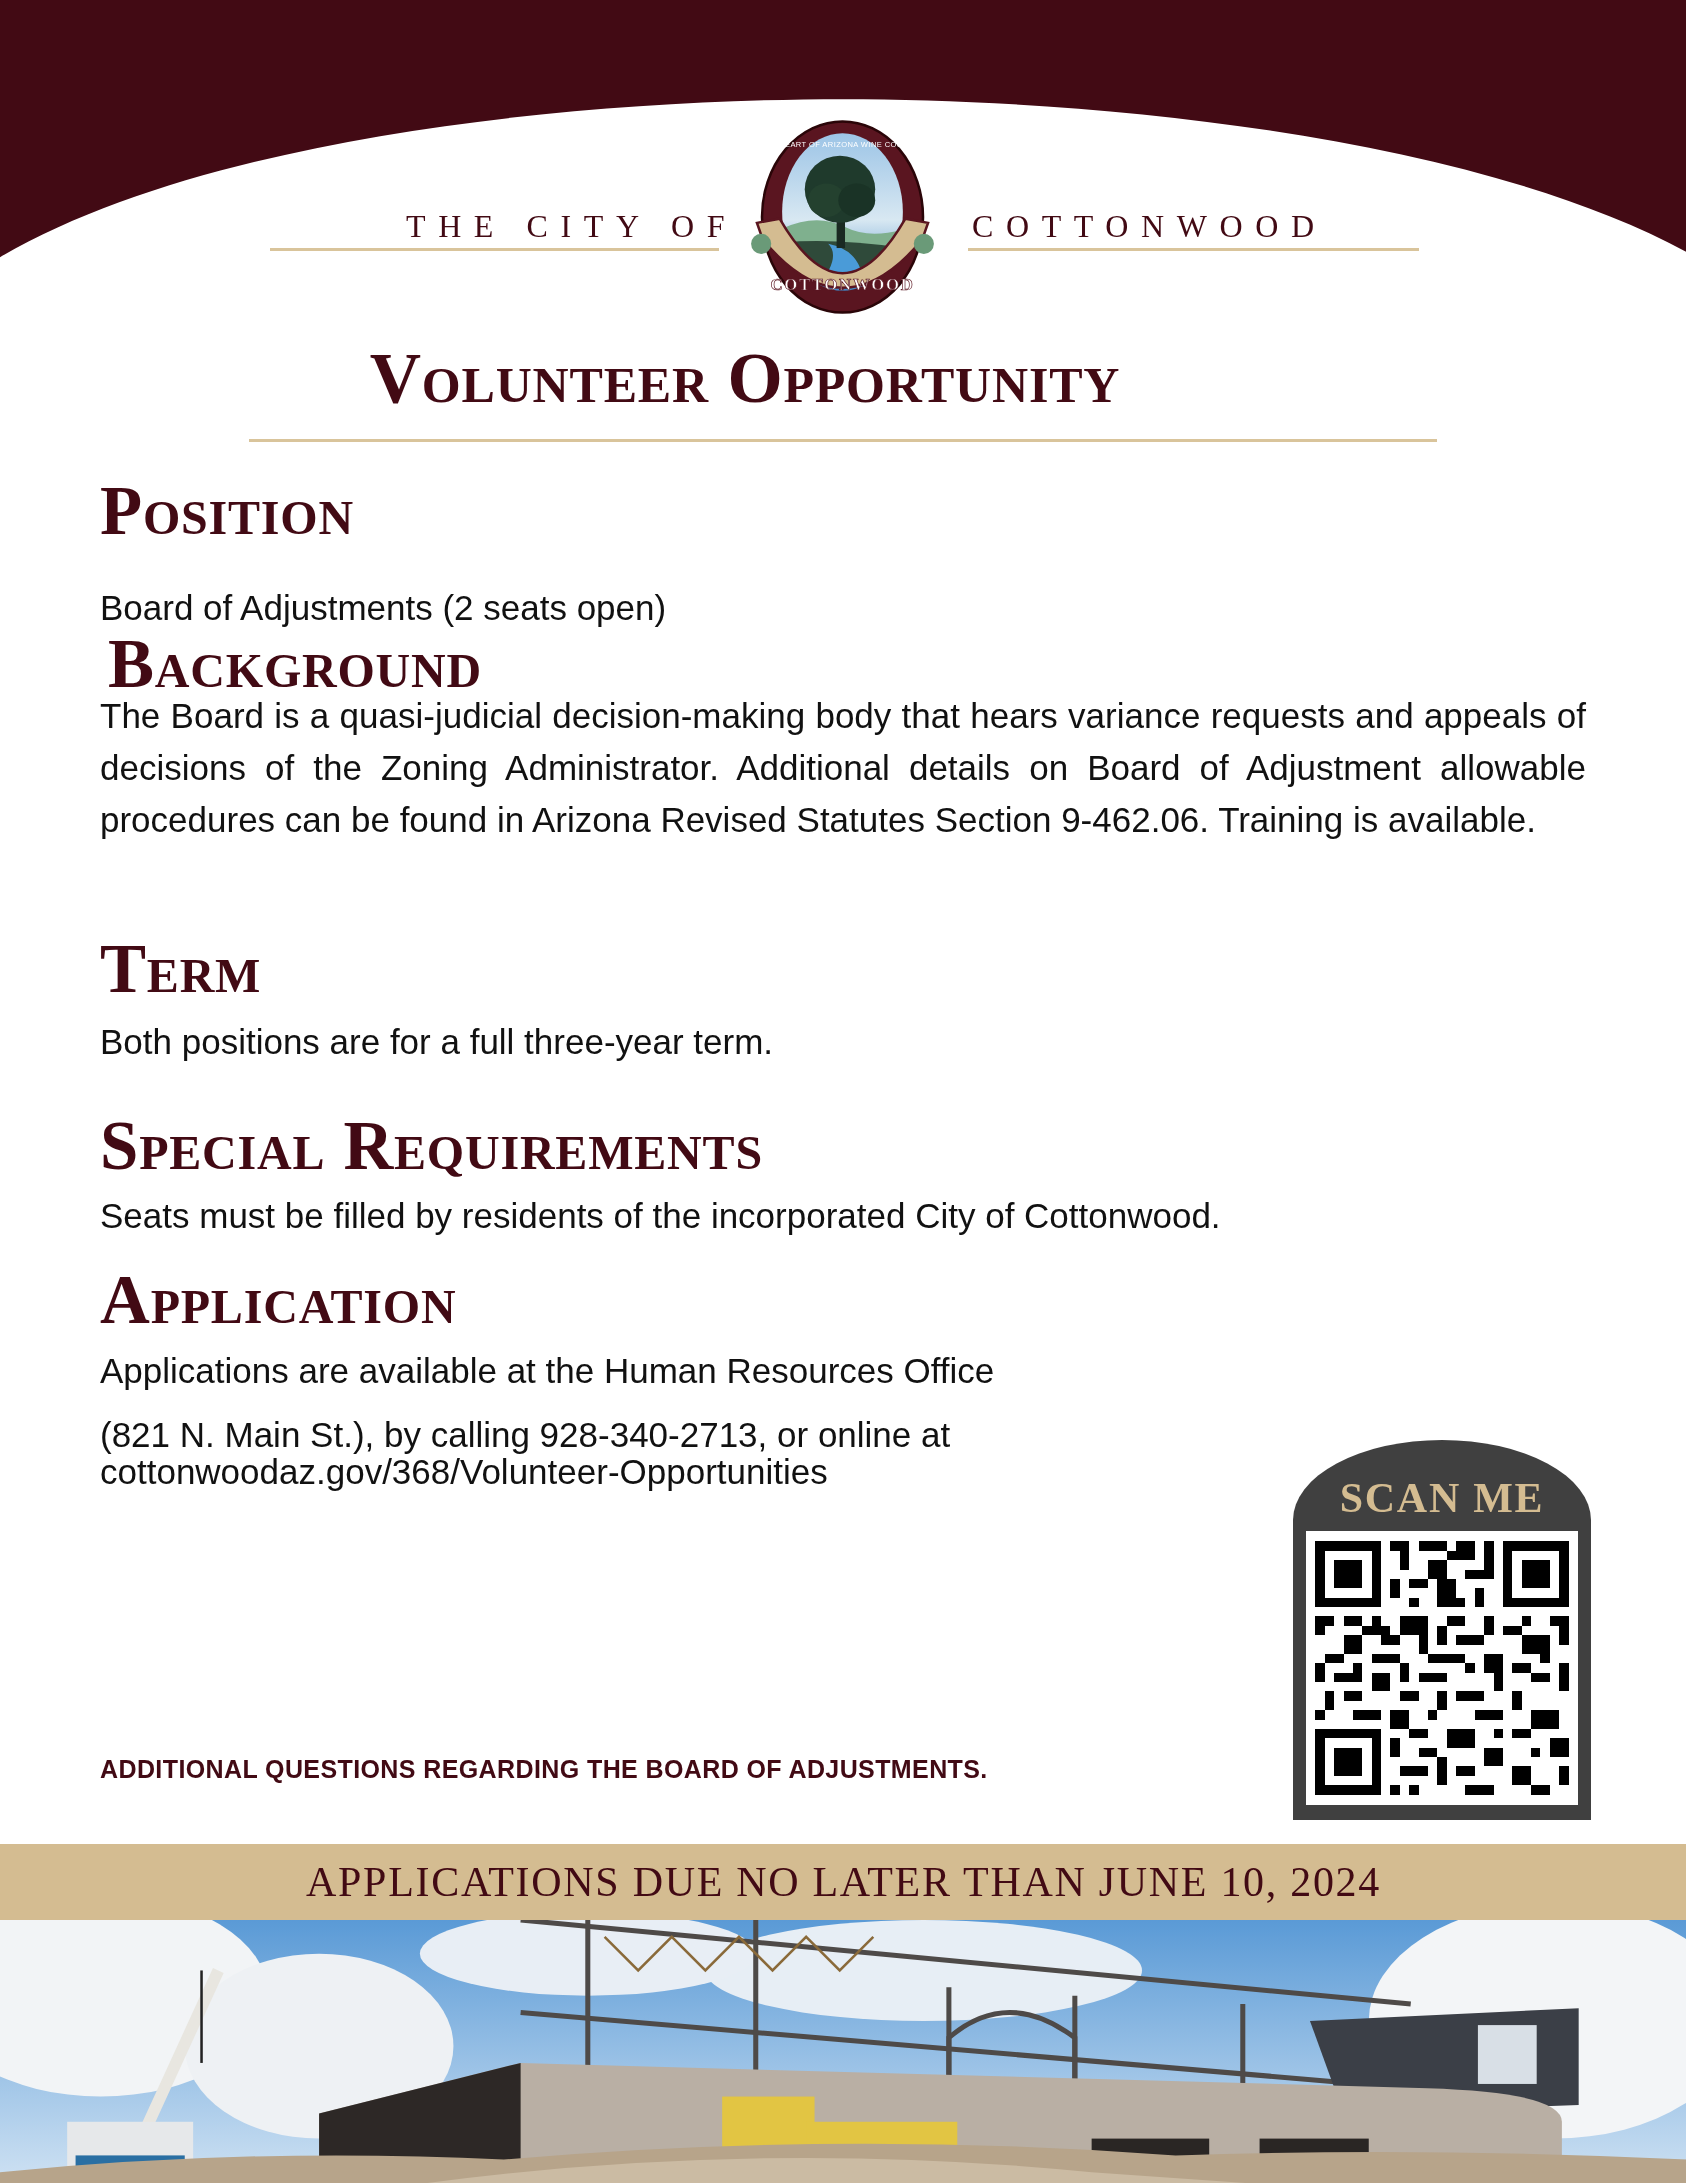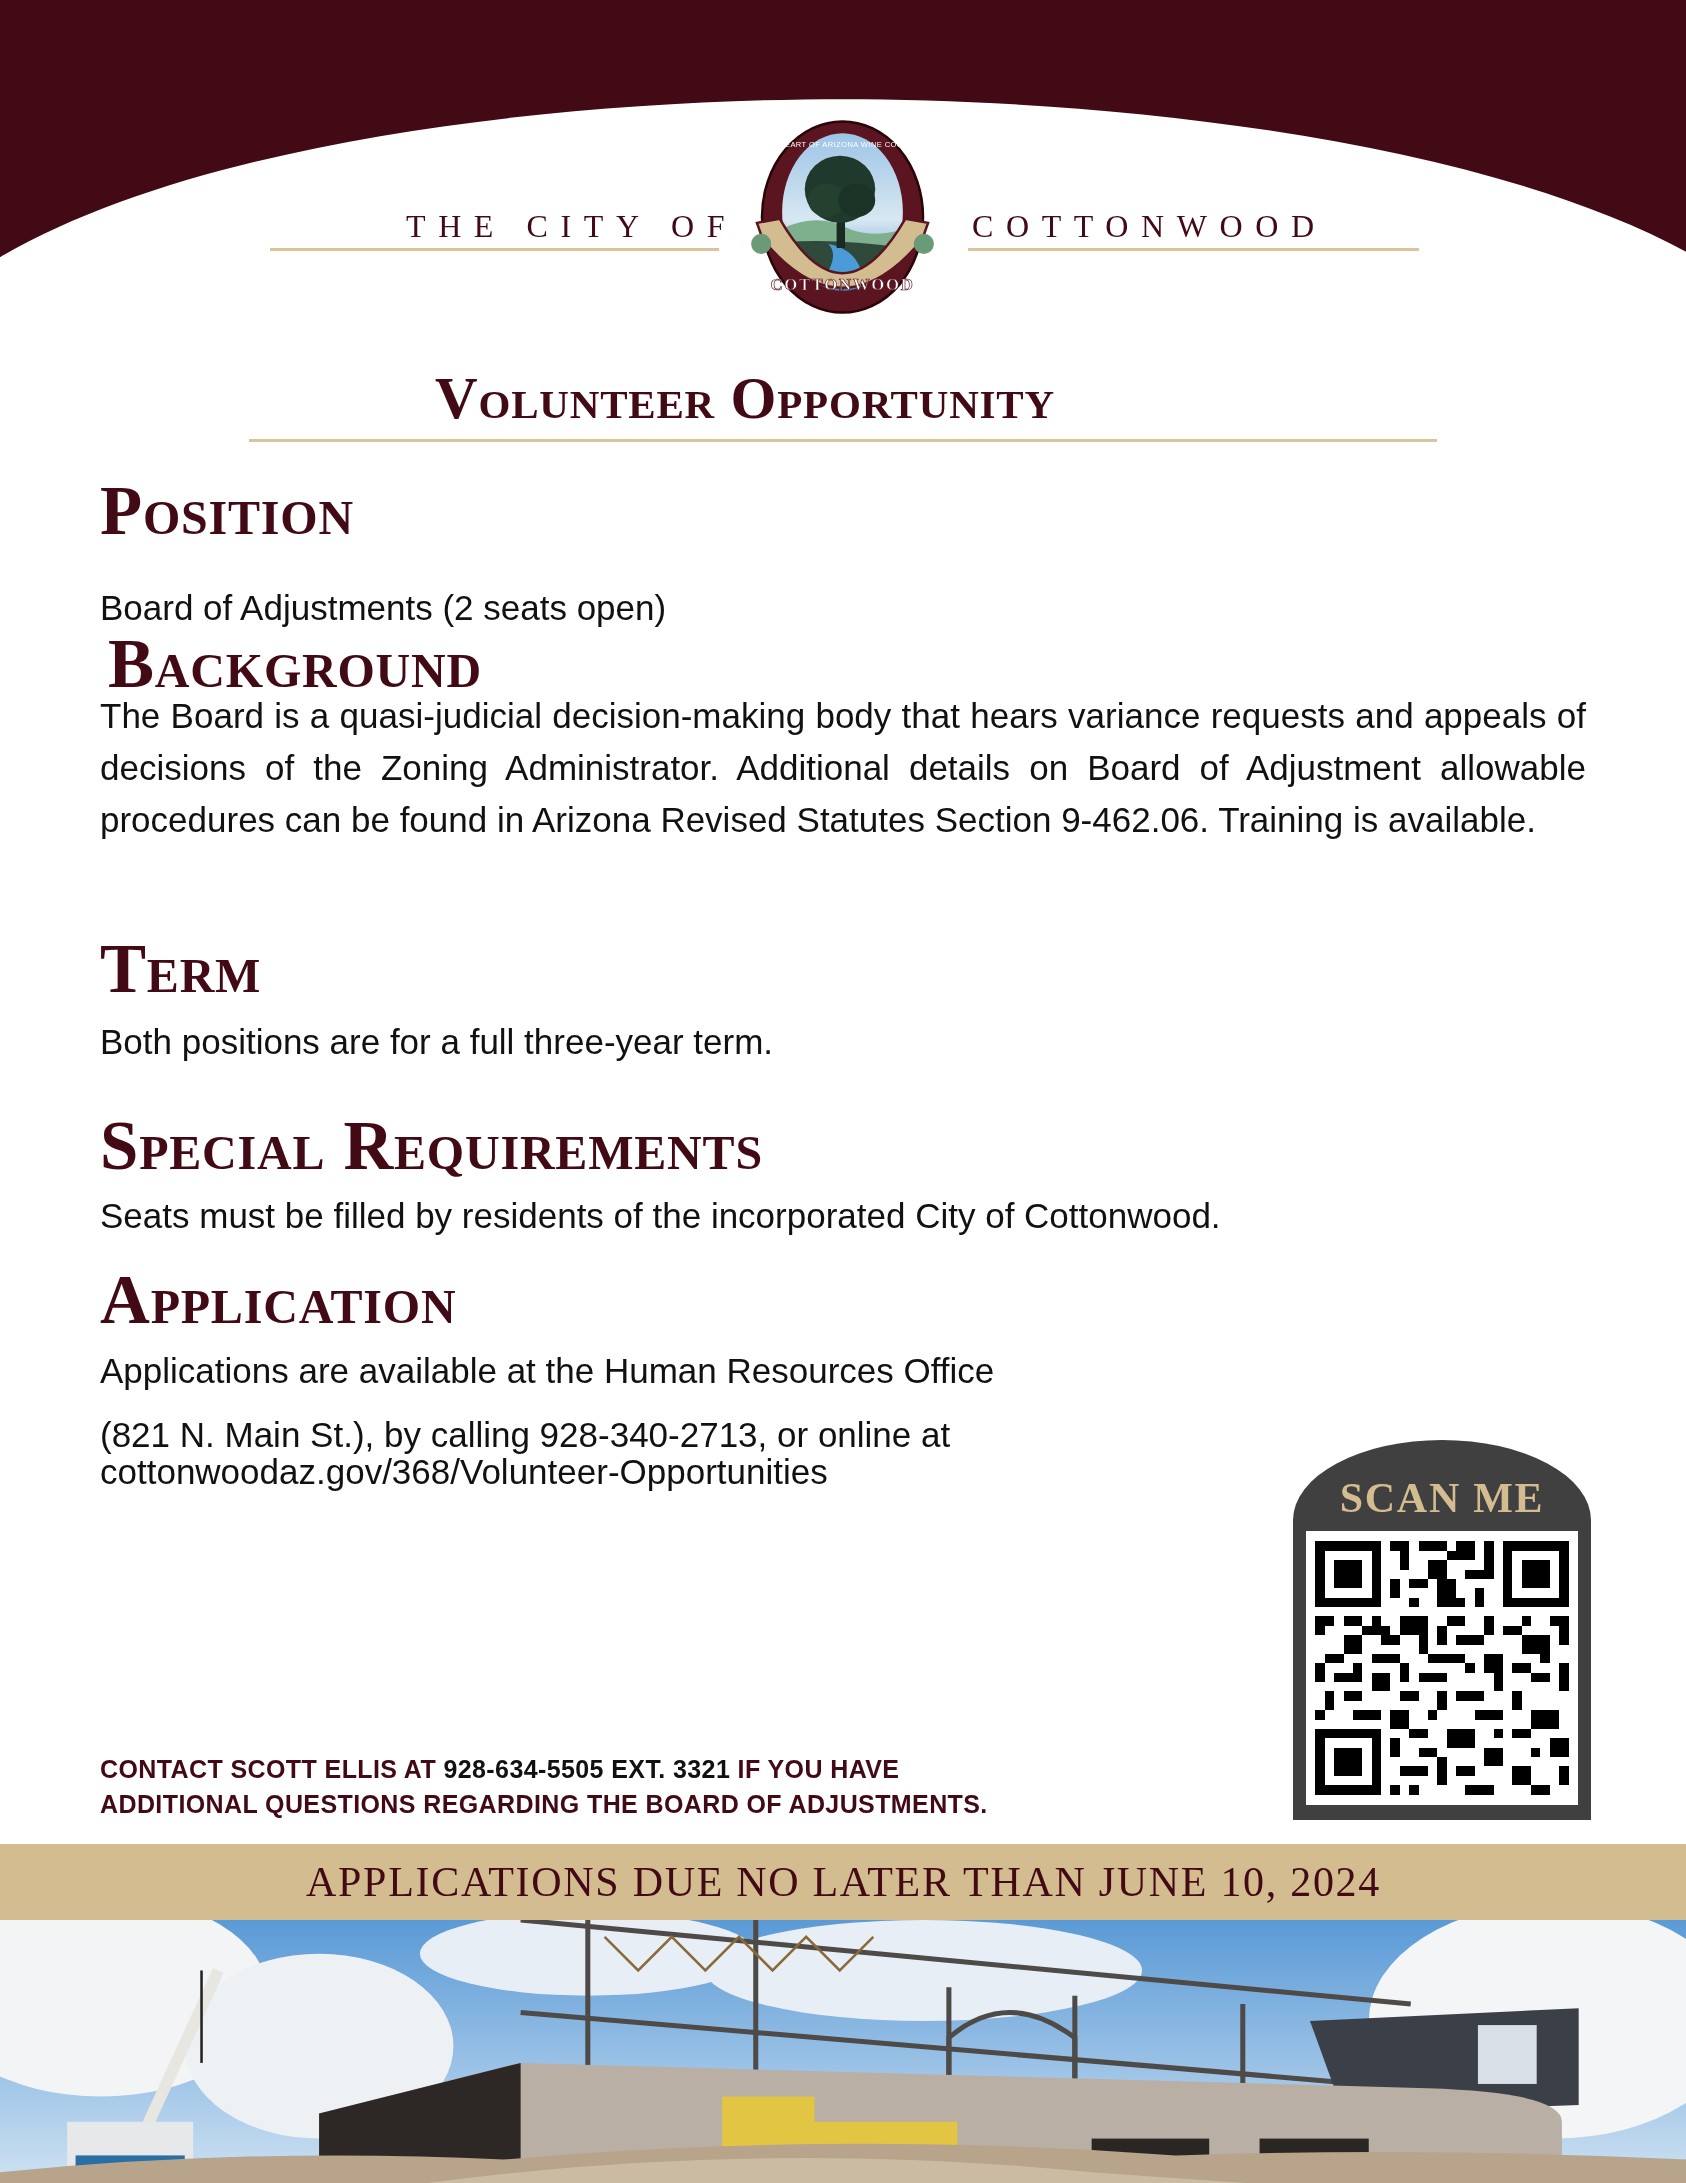--- a/index.html
+++ b/index.html
@@ -6,22 +6,22 @@
   body { width:1687px; height:2183px; position:relative; overflow:hidden; background:#ffffff;
          font-family:"Liberation Sans", sans-serif; color:#111; }
   .abs { position:absolute; }
 
   
   #header-arch { left:0; top:0; width:1687px; height:353px; }
 
   .city-text { font-family:"Liberation Serif", serif; font-size:32px; letter-spacing:12.6px; color:#420a14; line-height:1; }
   .tan-rule { background:#d9c49b; height:2.5px; }
 
-  #title { left:0; width:1490px; top:348px; text-align:center; font-family:"Liberation Serif", serif;
-           font-weight:bold; font-variant:small-caps; font-size:59px; line-height:101px; color:#420a14; letter-spacing:0.8px; }
+  #title { left:0; width:1490px; top:328px; text-align:center; font-family:"Liberation Serif", serif;
+           font-weight:bold; font-variant:small-caps; font-size:71px; line-height:101px; color:#420a14; letter-spacing:0.8px; }
 
   .heading { left:100px; font-family:"Liberation Serif", serif; font-weight:bold; font-variant:small-caps;
              font-size:69px; line-height:1; color:#420a14; letter-spacing:0.8px; }
   .body-text { left:100px; font-size:35px; line-height:52px; color:#111; }
   #bg-text { width:1486px; text-align:justify; text-align-last:left; }
 
   #contact { left:100px; top:1752px; font-family:"Liberation Sans", sans-serif; font-weight:bold; font-size:25px;
              line-height:35px; color:#420a14; letter-spacing:0.4px; }
   #contact .phone { color:#111; }
 
@@ -95,21 +95,20 @@
 
 <div class="abs heading" style="top:1112px;">Special Requirements</div>
 <div class="abs body-text" style="top:1190px;">Seats must be filled by residents of the incorporated City of Cottonwood.</div>
 
 <div class="abs heading" style="top:1266px;">Application</div>
 <div class="abs body-text" style="top:1345px;">Applications are available at the Human Resources Office</div>
 <div class="abs body-text" style="top:1409px;">(821 N. Main St.), by calling 928-340-2713, or online at</div>
 <div class="abs body-text" style="top:1446px;">cottonwoodaz.gov/368/Volunteer-Opportunities</div>
 
 <div id="contact" class="abs">
-  <div><span>CONTACT SCOTT ELLIS AT </span><span class="phone">928-634-5505 EXT. 3321</span><span> IF YOU HAVE</span></div>
   <div>ADDITIONAL QUESTIONS REGARDING THE BOARD OF ADJUSTMENTS.</div>
 </div>
 
 <div id="scan-box" class="abs">
   <div id="scan-label">SCAN ME</div>
   <div id="qr-wrap">
     <svg width="272" height="274" viewBox="0 0 29 29" shape-rendering="crispEdges">
       <rect width="29" height="29" fill="#fff"></rect>
       <g fill="#000">
 

